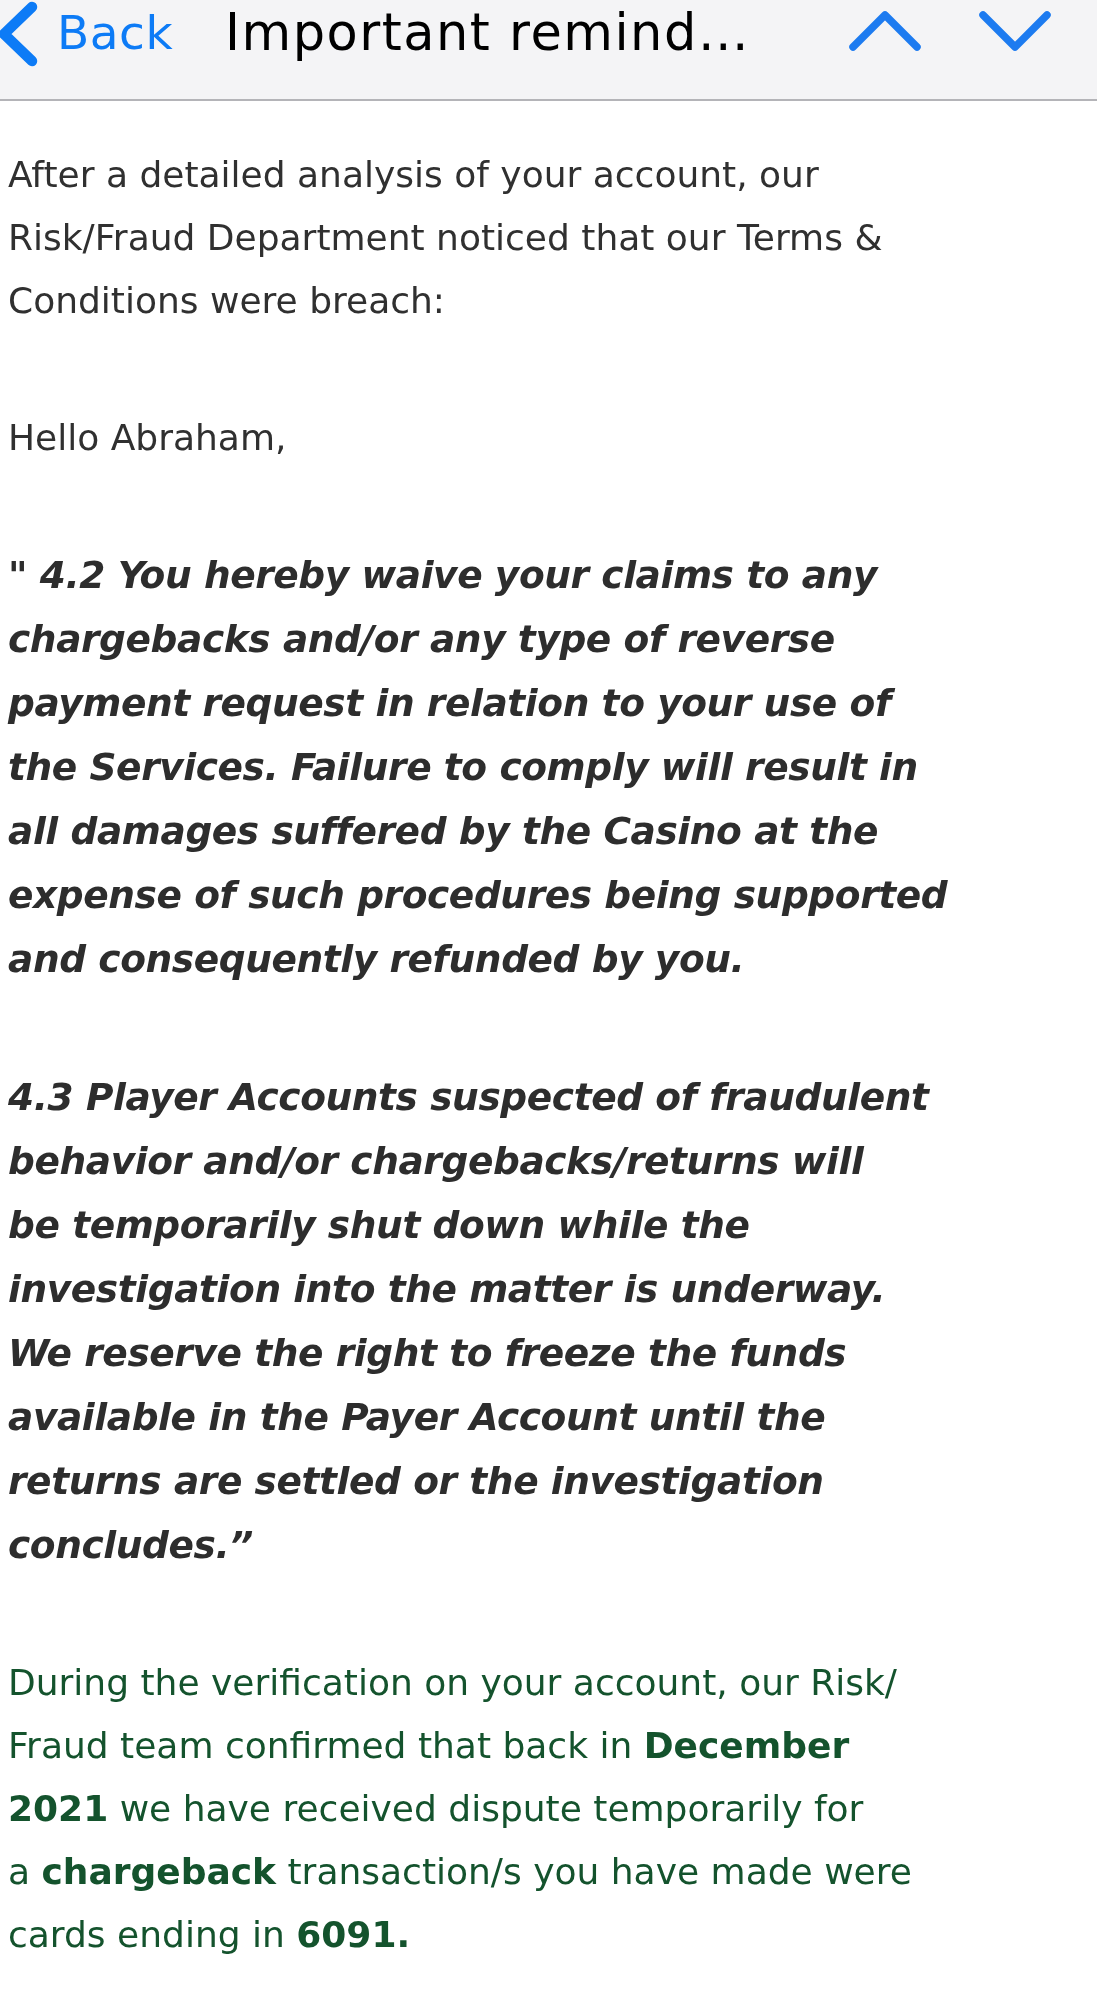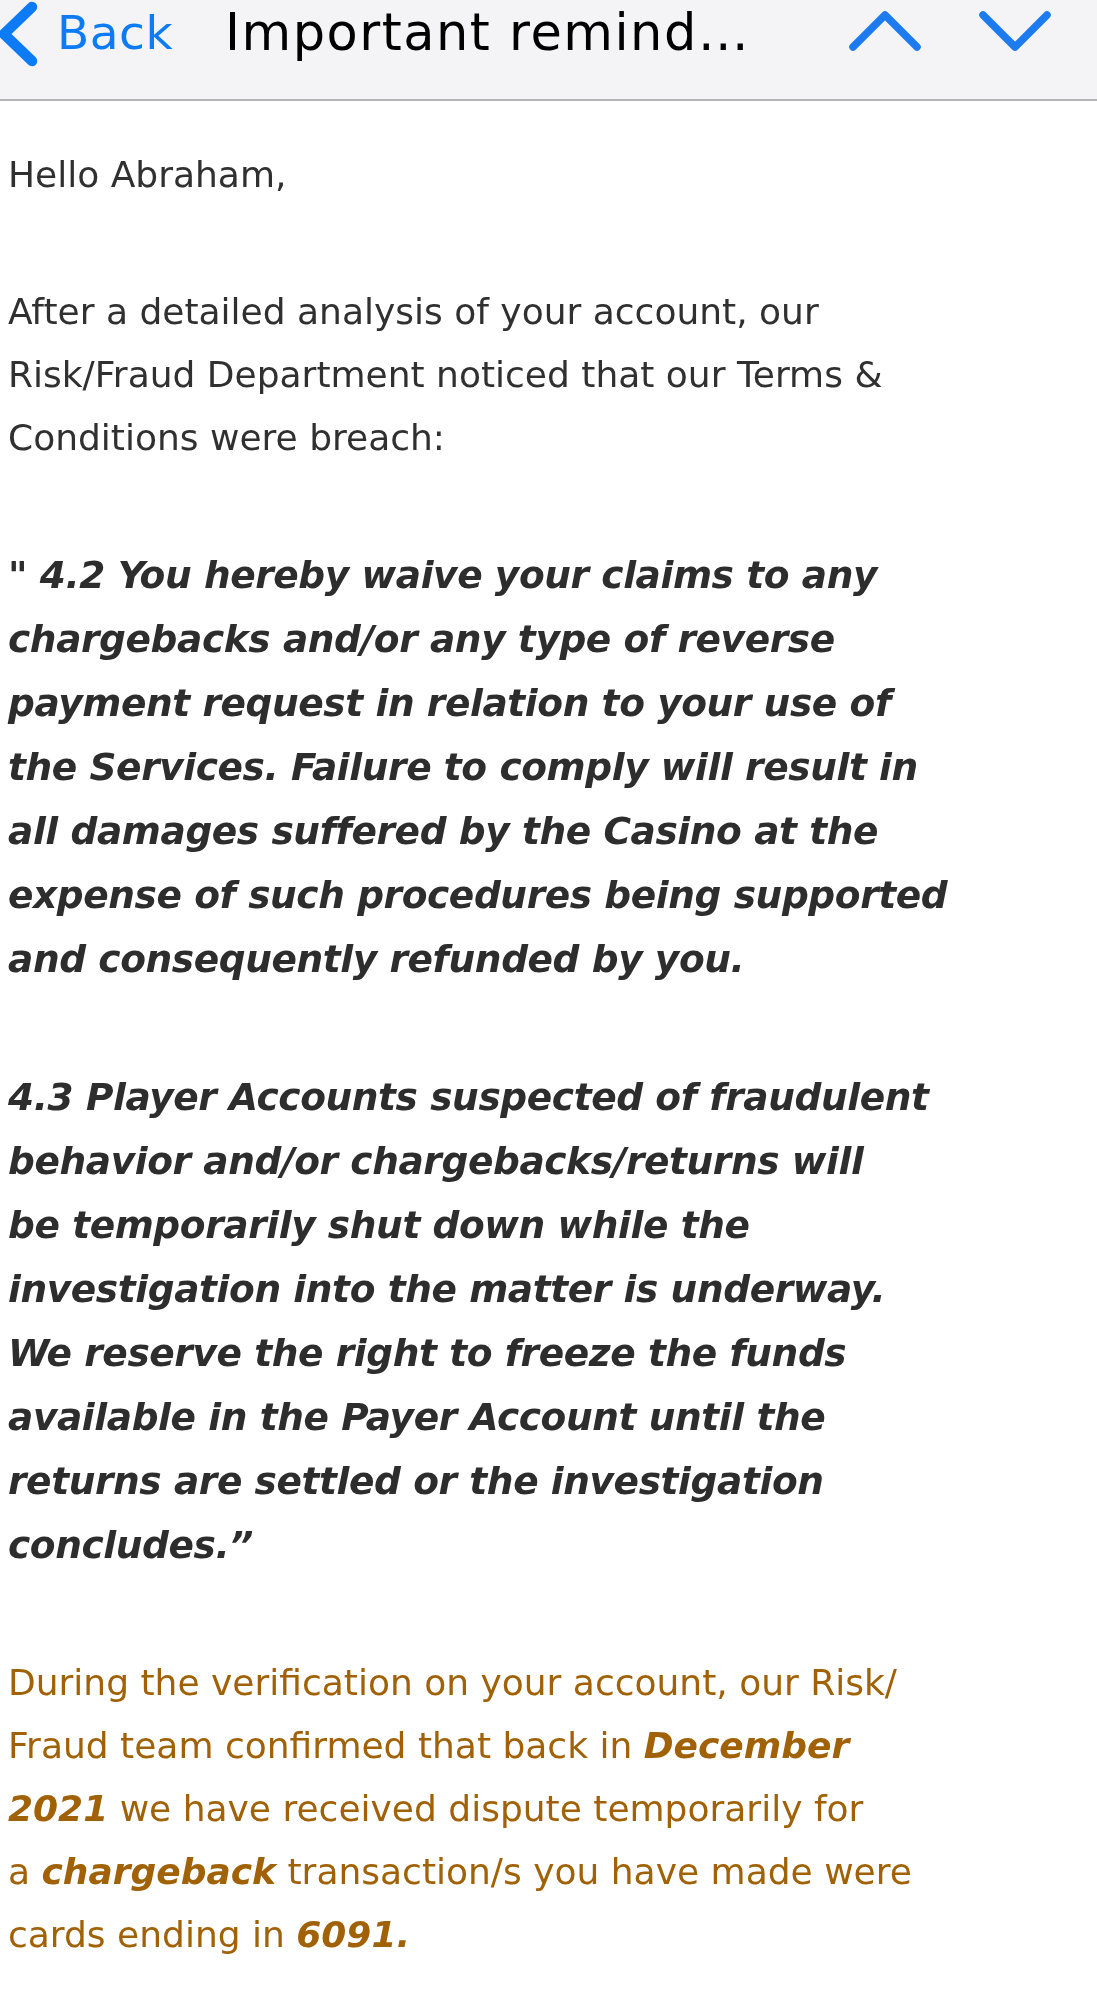--- a/index.html
+++ b/index.html
@@ -54,23 +54,23 @@
   }
   .para{
     font-size:36px;line-height:63px;margin:0 0 74px;
     color:#303030;white-space:pre-line;
   }
   .quote{
     font-size:37.5px;line-height:64px;margin:0 0 74px;
     font-weight:700;font-style:italic;letter-spacing:-0.4px;
     color:#2d2d2d;white-space:pre-line;
   }
-  .rich-para{margin:0 0 74px;color:#a16207;}
+  .rich-para{margin:0 0 74px;color:#14532d;}
   .rich-line{font-size:36px;line-height:63px;}
-  .rich-line .b{font-weight:700;font-style:italic;}
+  .rich-line .b{font-weight:700;}
 </style>
 </head>
 <body>
 
 <div class="screen">
 
   <div class="clip-fragment">
     <span>George.</span>
   </div>
 
@@ -92,24 +92,24 @@
     </div>
 
     <div class="chev-btn chev-down">
       <svg width="86" height="56" viewBox="0 0 86 56">
         <polyline points="10,9 42,41 74,9" fill="none" stroke="#1d7bf0" stroke-width="7.5" stroke-linecap="round" stroke-linejoin="round"></polyline>
       </svg>
     </div>
   </div>
 
   <div class="content">
-    <p class="para">Hello Abraham,</p>
     <p class="para">After a detailed analysis of your account, our
 Risk/Fraud Department noticed that our Terms &amp;
 Conditions were breach:</p>
+    <p class="para">Hello Abraham,</p>
     <p class="quote">" 4.2 You hereby waive your claims to any
 chargebacks and/or any type of reverse
 payment request in relation to your use of
 the Services. Failure to comply will result in
 all damages suffered by the Casino at the
 expense of such procedures being supported
 and consequently refunded by you.</p>
     <p class="quote">4.3 Player Accounts suspected of fraudulent
 behavior and/or chargebacks/returns will
 be temporarily shut down while the

